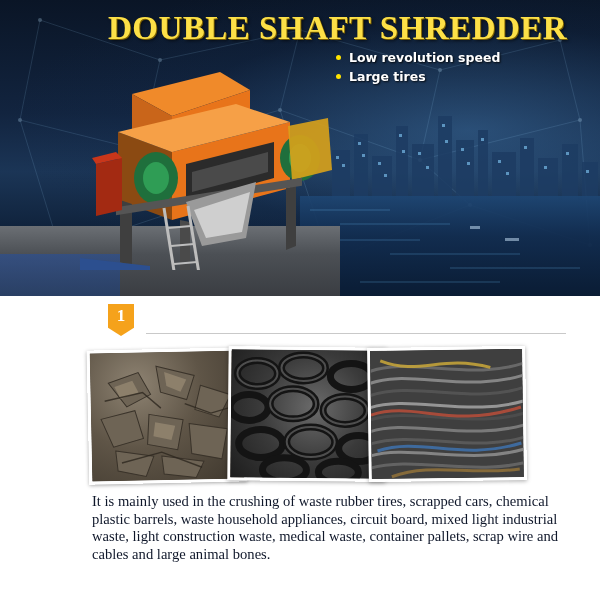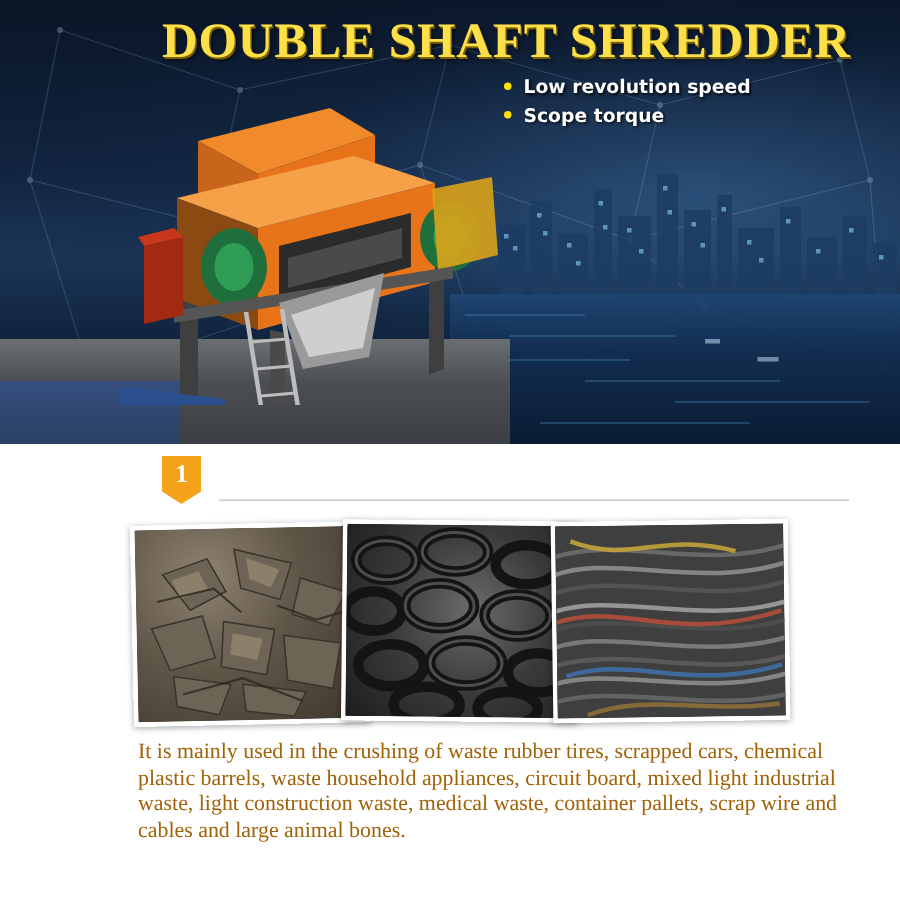--- a/index.html
+++ b/index.html
@@ -226,21 +226,21 @@
 
   
   .desc {
     position: absolute;
     left: 92px;
     top: 493px;
     width: 468px;
     font-family: "Liberation Serif", serif;
     font-size: 14.6px;
     line-height: 17.5px;
-    color: #a16207;
+    color: #0f172a;
     text-align: left;
   }
 
   .side-strip-left {
     position: absolute;
     left: 0; top: 338px;
     width: 78px; height: 262px;
     background: #ffffff;
   }
 </style>
@@ -384,21 +384,21 @@
       <polygon points="36,104 62,98 62,150 36,156" fill="#a32a12"></polygon>
       <polygon points="36,104 62,98 56,92 32,98" fill="#c9361a"></polygon>
 
       <polygon points="20,198 90,206 90,218 20,212" fill="#2c4f8f"></polygon>
     </svg>
 
     <div class="hero-title">DOUBLE SHAFT SHREDDER</div>
 
     <ul class="hero-bullets">
       <li>Low revolution speed</li>
-      <li>Scope torque</li>
+      <li>Large tires</li>
     </ul>
   </div>
 
   <div class="divider-white"></div>
   <div class="side-strip-left"></div>
 
   <div class="section-head">
     <div class="badge-num">
       <div class="shape"></div>
       <div class="num">1</div>

